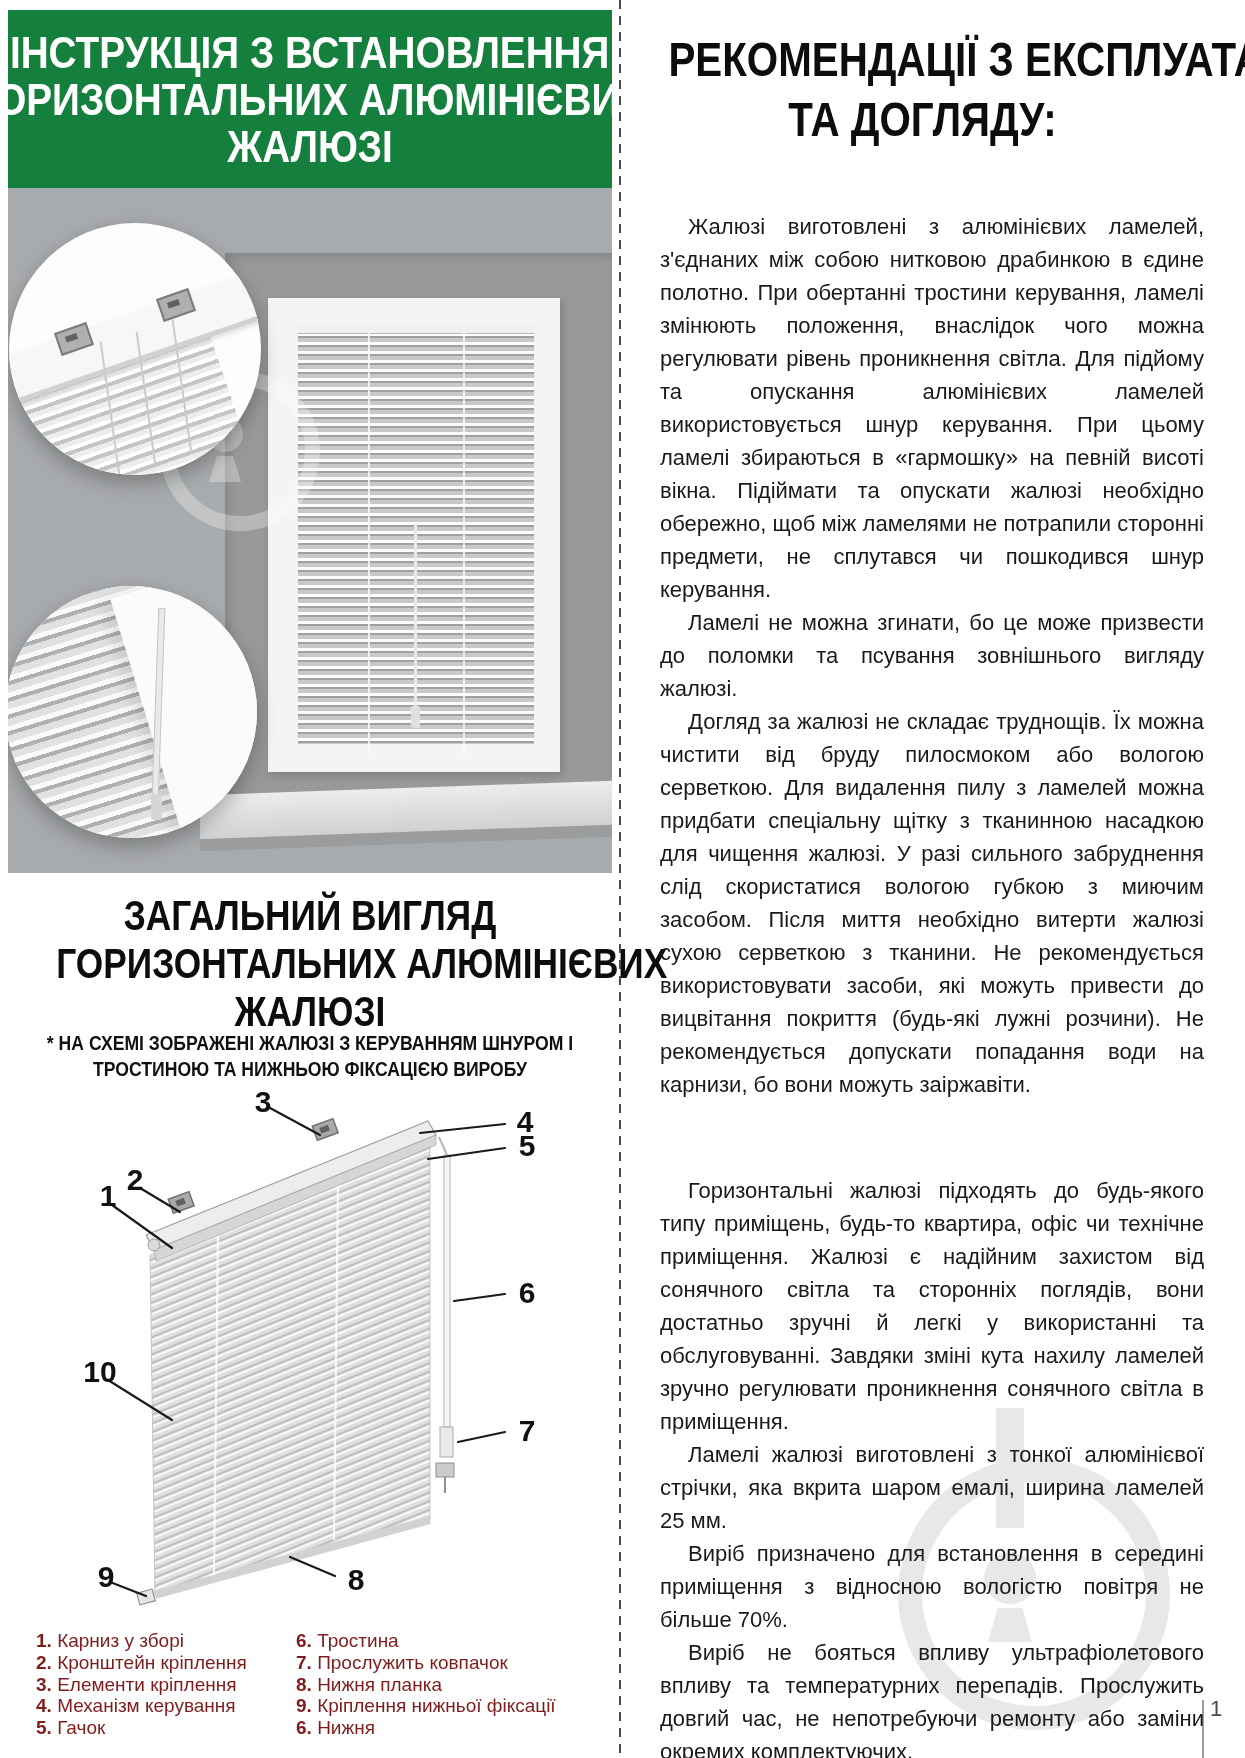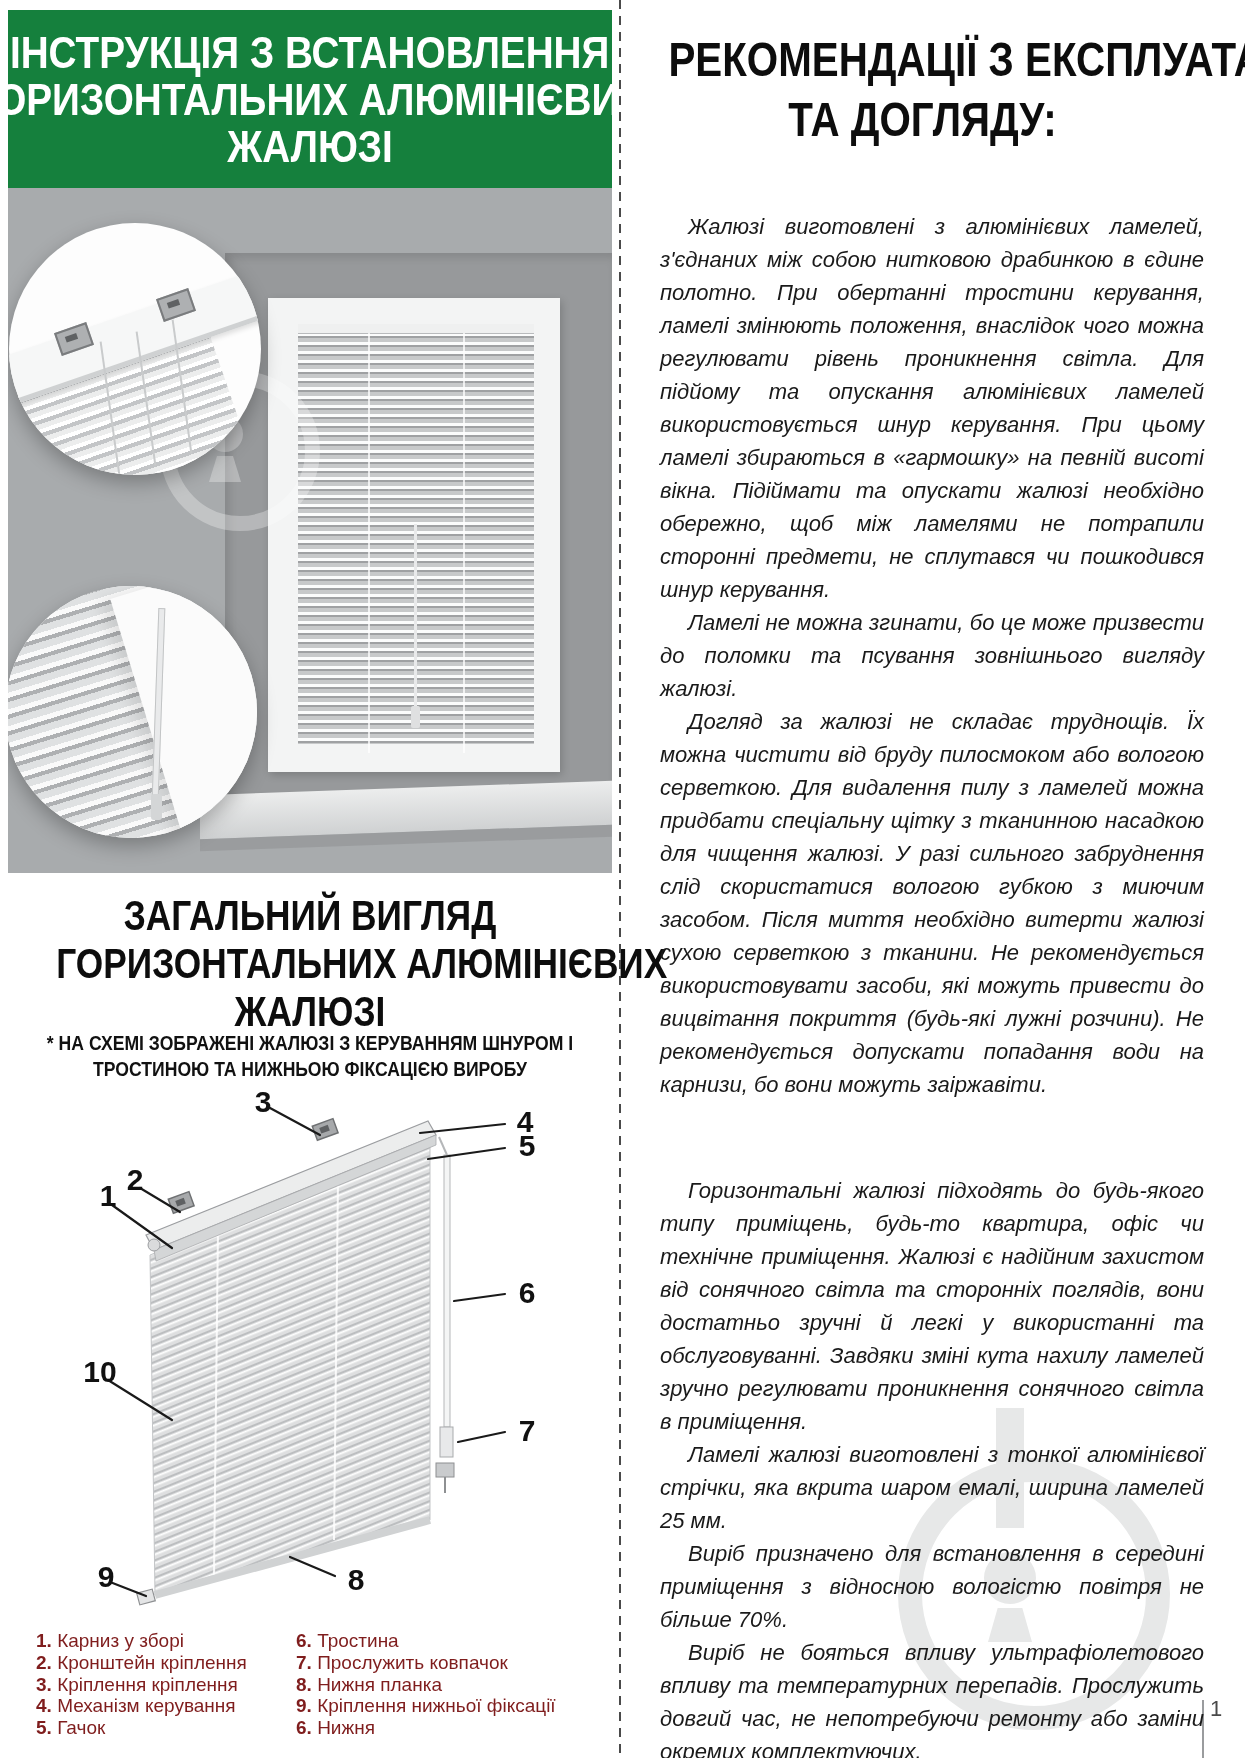--- a/index.html
+++ b/index.html
@@ -76,21 +76,21 @@
   .legend-c1{left:36px;top:1630px;width:255px;}
   .legend-c2{left:296px;top:1630px;width:320px;}
 
   
   .dashed-sep{left:619px;top:0;width:2px;height:1758px;
               background:repeating-linear-gradient(180deg,#4a4a4a 0 9px,transparent 9px 16px);}
 
   
   .rec-title{left:620px;top:30px;width:605px;text-align:center;z-index:1;}
   .rec-title div,.purpose-title div{font-weight:bold;font-size:48px;line-height:60px;color:#0d0d0d;white-space:nowrap;}
-  .bodytext{width:544px;left:660px;z-index:1;font-style:italic;}
+  .bodytext{width:544px;left:660px;z-index:1;}
   .bodytext p{margin:0;text-indent:28px;font-size:22px;line-height:33px;text-align:justify;color:#1a1a1a;}
   .rec-text{top:210px;}
   .purpose-title{left:620px;top:1080px;width:605px;text-align:center;z-index:1;}
   .purpose-text{top:1174px;}
 
   
   .wm-big{z-index:0;}
   .wm-big *{position:absolute;background:#e7e8e8;}
   .wm-big .ring{left:898px;top:1458px;width:224px;height:224px;border-radius:50%;
                 background:transparent;border:24px solid #e7e8e8;}
@@ -220,21 +220,21 @@
     <div class="callout co6">6</div>
     <div class="callout co7">7</div>
     <div class="callout co8">8</div>
     <div class="callout co9">9</div>
     <div class="callout co10">10</div>
   </div>
 
   <div class="abs legend legend-c1">
     <div><b>1.</b> <span>Карниз у зборі</span></div>
     <div><b>2.</b> <span>Кронштейн кріплення</span></div>
-    <div><b>3.</b> <span>Кріплення кріплення</span></div>
+    <div><b>3.</b> <span>Елементи кріплення</span></div>
     <div><b>4.</b> <span>Механізм керування</span></div>
     <div><b>5.</b> <span>Гачок</span></div>
   </div>
   <div class="abs legend legend-c2">
     <div><b>6.</b> <span>Тростина</span></div>
     <div><b>7.</b> <span>Прослужить ковпачок</span></div>
     <div><b>8.</b> <span>Нижня планка</span></div>
     <div><b>9.</b> <span>Кріплення нижньої фіксації</span></div>
     <div><b>6.</b> <span>Нижня</span></div>
   </div>

